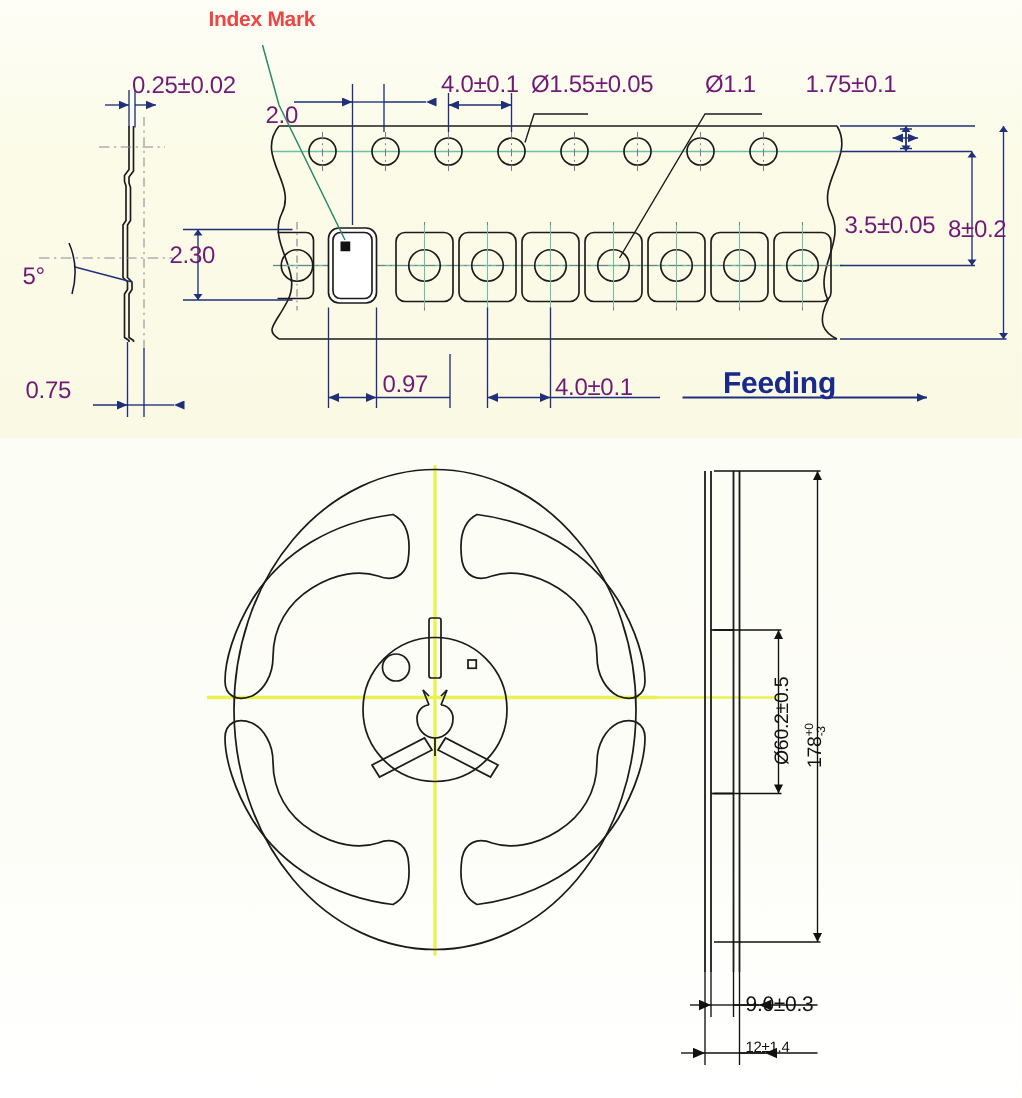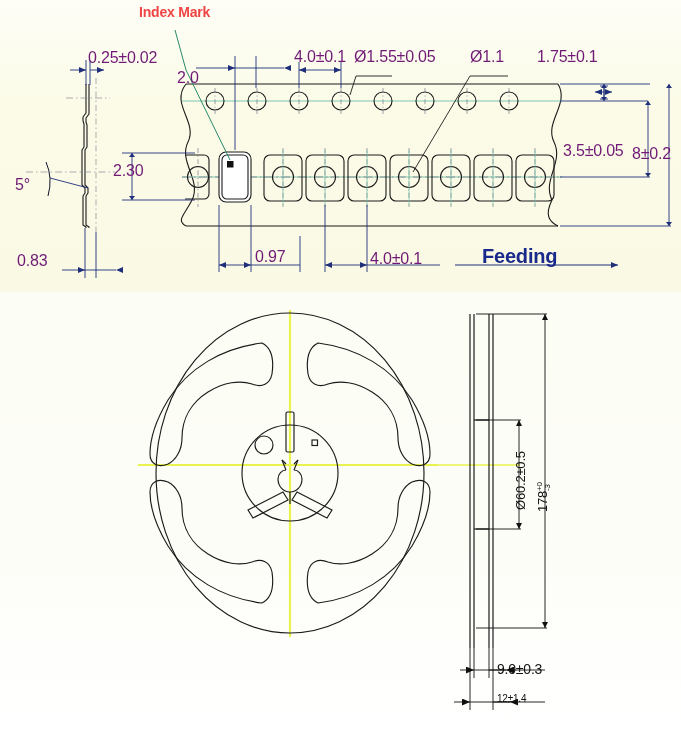--- a/index.html
+++ b/index.html
@@ -254,21 +254,21 @@
   <div class="lbl" style="left:88px;top:49px;">0.25±0.02</div>
   <div class="lbl" style="left:177px;top:49px;margin-top:20px;">2.0</div>
   <div class="lbl" style="left:294px;top:48px;">4.0±0.1</div>
   <div class="lbl" style="left:354px;top:48px;">Ø1.55±0.05</div>
   <div class="lbl" style="left:470px;top:48px;">Ø1.1</div>
   <div class="lbl" style="left:537px;top:48px;">1.75±0.1</div>
   <div class="lbl" style="left:563px;top:128px;margin-top:14px;">3.5±0.05</div>
   <div class="lbl" style="left:632px;top:145px;">8±0.2</div>
   <div class="lbl" style="left:113px;top:162px;">2.30</div>
   <div class="lbl" style="left:15px;top:176px;">5°</div>
-  <div class="lbl" style="left:17px;top:252px;">0.83</div>
+  <div class="lbl" style="left:17px;top:252px;">0.75</div>
   <div class="lbl" style="left:255px;top:248px;">0.97</div>
   <div class="lbl" style="left:370px;top:250px;">4.0±0.1</div>
   <div class="lbl blue" style="left:482px;top:245px;font-size:20px;">Feeding</div>
 
   <svg width="681" height="440" viewBox="0 0 681 440" style="top:292px;">
     <defs>
       <marker id="arK" markerWidth="9" markerHeight="9" refX="8" refY="3.5" orient="auto" markerUnits="userSpaceOnUse">
         <path d="M0,0 L8,3.5 L0,7 z" fill="#111"></path>
       </marker>
       <marker id="arKL" markerWidth="9" markerHeight="9" refX="1" refY="3.5" orient="auto" markerUnits="userSpaceOnUse">

